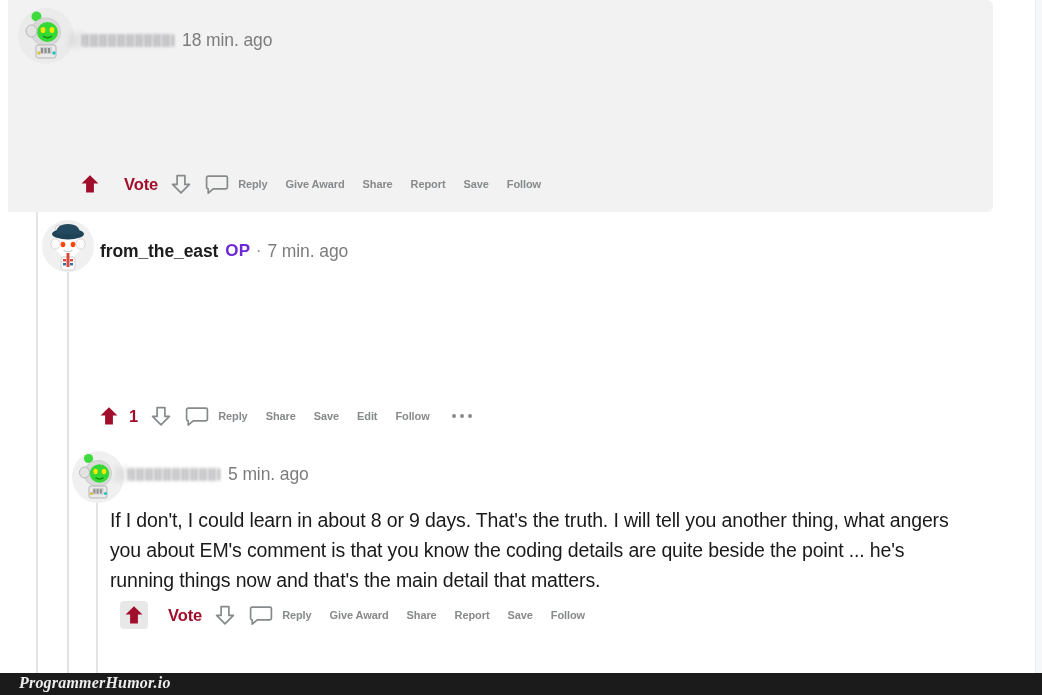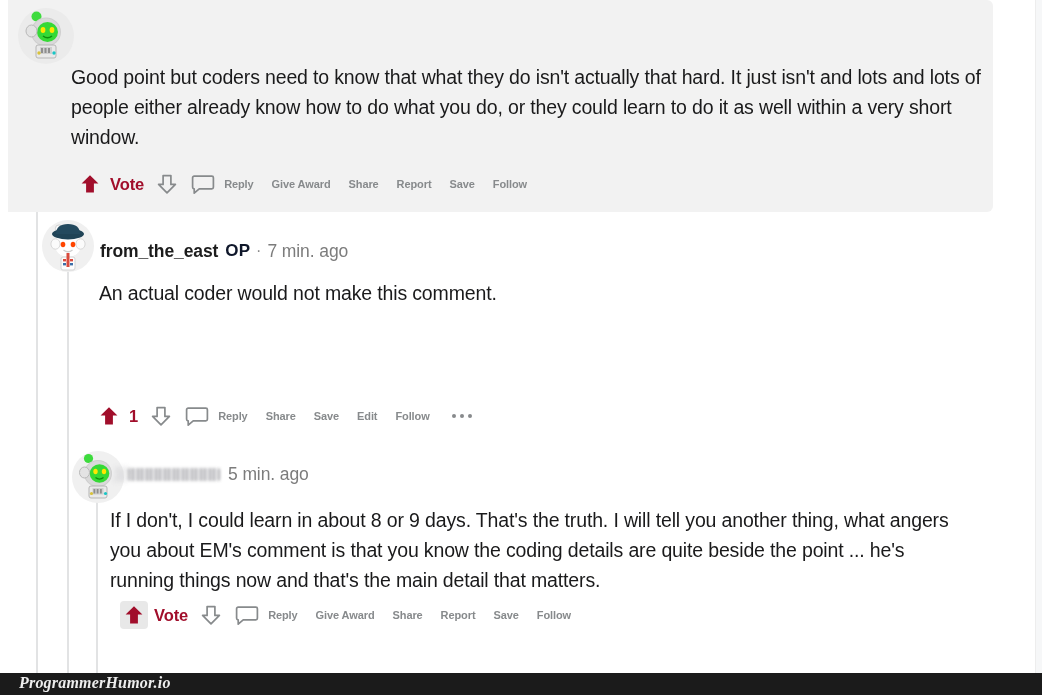--- a/index.html
+++ b/index.html
@@ -198,21 +198,21 @@
 
   .uname {
     font-size: 17.5px;
     font-weight: 700;
     color: #1c1c1c;
     letter-spacing: -0.1px;
   }
   .op-badge {
     font-size: 17px;
     font-weight: 700;
-    color: #0f172a;
+    color: #6d28d9;
     margin-left: 7px;
     letter-spacing: .1px;
   }
   .dot-sep {
     color: #8b8b8b;
     font-size: 16px;
     margin: 0 6px;
   }
   .timestamp {
     font-size: 17.5px;
@@ -243,21 +243,21 @@
     margin-right: 18px;
     letter-spacing: -0.1px;
     cursor: pointer;
   }
   .act-label:last-child { margin-right: 0; }
 
   .vote-word {
     font-size: 16.5px;
     font-weight: 700;
     color: #a10e2b;
-    margin: 0 9px 0 6px;
+    margin: 0 9px 0 20px;
     letter-spacing: -0.1px;
   }
   .score {
     font-size: 16.5px;
     font-weight: 700;
     color: #a10e2b;
     margin: 0 9px 0 6px;
   }
 
   .upbtn {
@@ -352,24 +352,25 @@
           <rect x="18" y="37" width="20" height="13" rx="2" fill="#e9e9e9" stroke="#b5b5b5" stroke-width="1"></rect>
           <rect x="22" y="39" width="12" height="7" fill="#cfcfcf"></rect>
           <rect x="23" y="40" width="2" height="5" fill="#8e8e8e"></rect>
           <rect x="26.5" y="40" width="2" height="5" fill="#8e8e8e"></rect>
           <rect x="30" y="40" width="2" height="5" fill="#8e8e8e"></rect>
           <circle cx="36" cy="45" r="1.7" fill="#18c5c5"></circle>
           <circle cx="21" cy="45" r="1.7" fill="#d8c23a"></circle>
         </svg>
       </div>
 
-
-      <div class="c1-body">
-        <p class="ctext">Good point but coders need to know that what they do isn't actually that hard. It just isn't and lots and lots of people either already know how to do what you do, or they could learn to do it as well within a very short window.</p>
-      </div>
+      <div class="c1-meta">
+        <span class="uname-blur"></span>
+        <span class="timestamp">18 min. ago</span>
+      </div>
+
 
       <div class="c1-actions actions">
         <div class="upbtn">
           <svg width="22" height="22" viewBox="0 0 22 22">
             <path d="M11 2.2 L19.4 10.6 L14.9 10.6 L14.9 19.4 L7.1 19.4 L7.1 10.6 L2.6 10.6 Z" fill="#a10e2b"></path>
           </svg>
         </div>
         <span class="vote-word">Vote</span>
         <div class="downbtn">
           <svg width="22" height="22" viewBox="0 0 22 22">
@@ -415,21 +416,20 @@
       </div>
 
       <div class="c2-meta">
         <span class="uname">from_the_east</span>
         <span class="op-badge">OP</span>
         <span class="dot-sep">·</span>
         <span class="timestamp">7 min. ago</span>
       </div>
 
       <div class="c2-body">
-        <p class="ctext">An actual coder would not make this comment.</p>
       </div>
 
       <div class="c2-actions actions">
         <div class="upbtn">
           <svg width="22" height="22" viewBox="0 0 22 22">
             <path d="M11 2.2 L19.4 10.6 L14.9 10.6 L14.9 19.4 L7.1 19.4 L7.1 10.6 L2.6 10.6 Z" fill="#a10e2b"></path>
           </svg>
         </div>
         <span class="score">1</span>
         <div class="downbtn">

